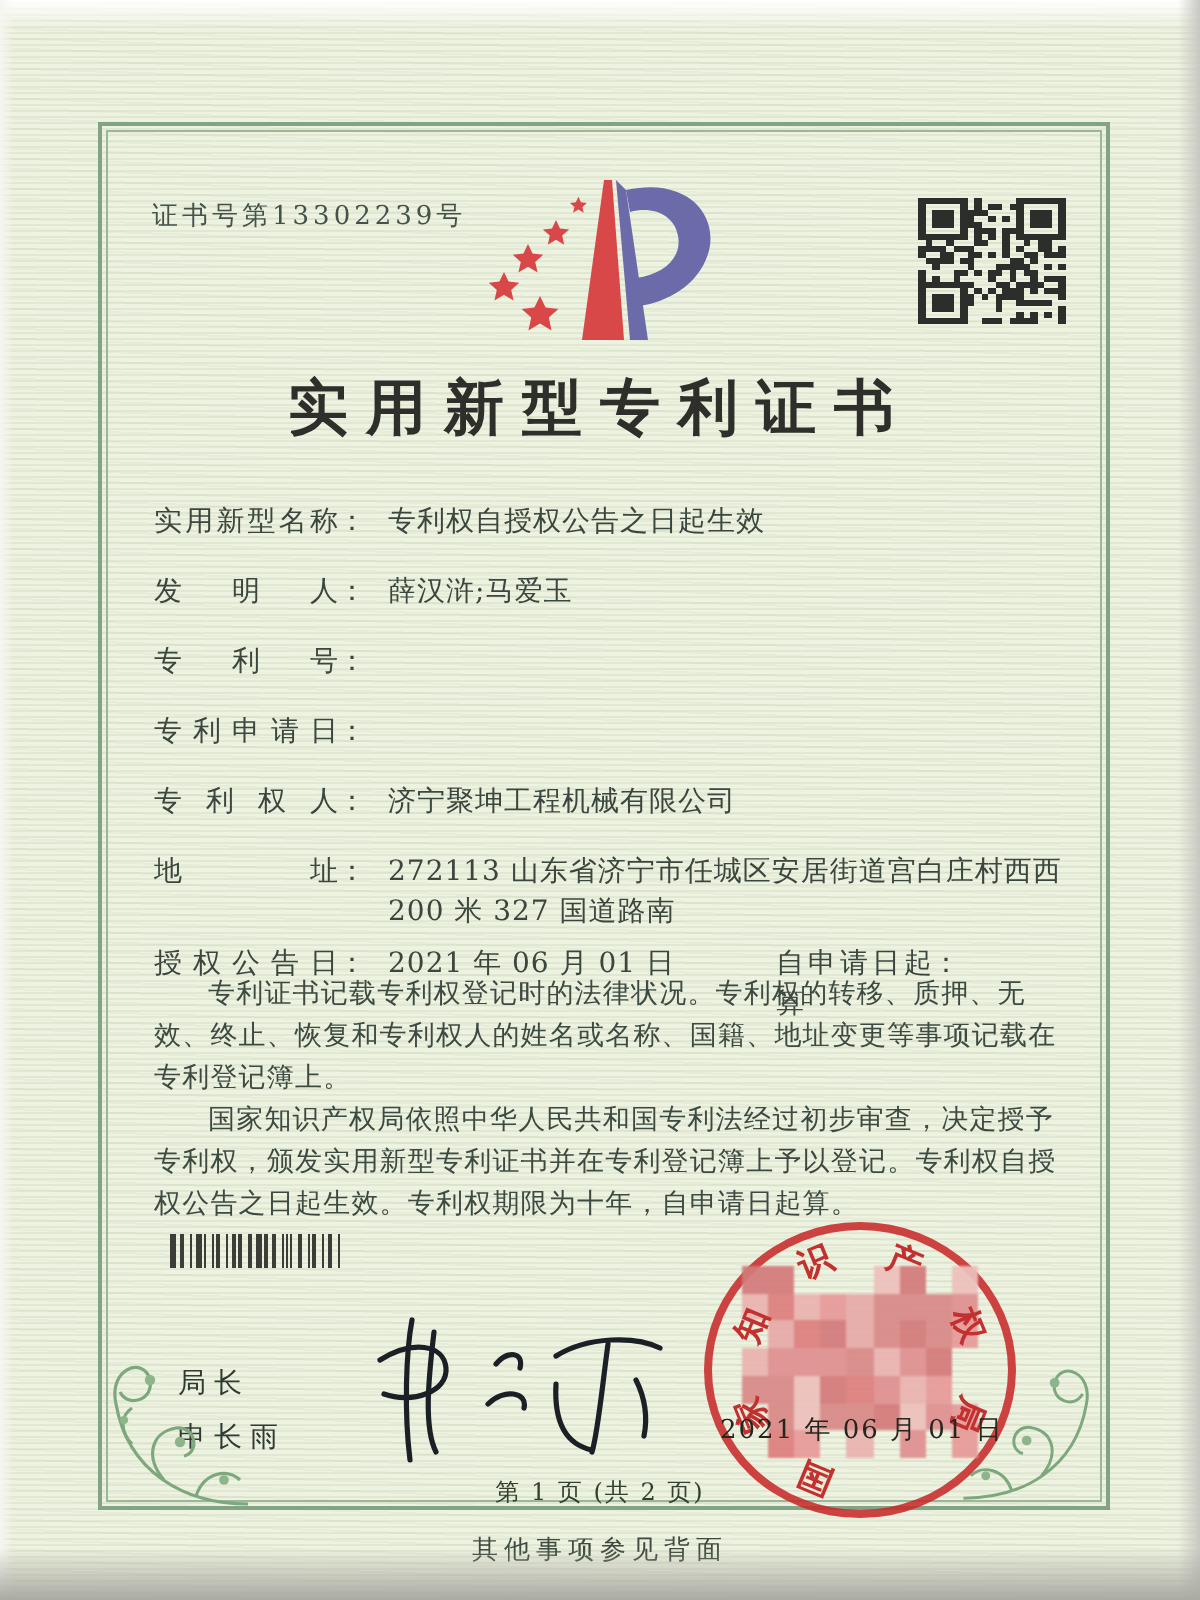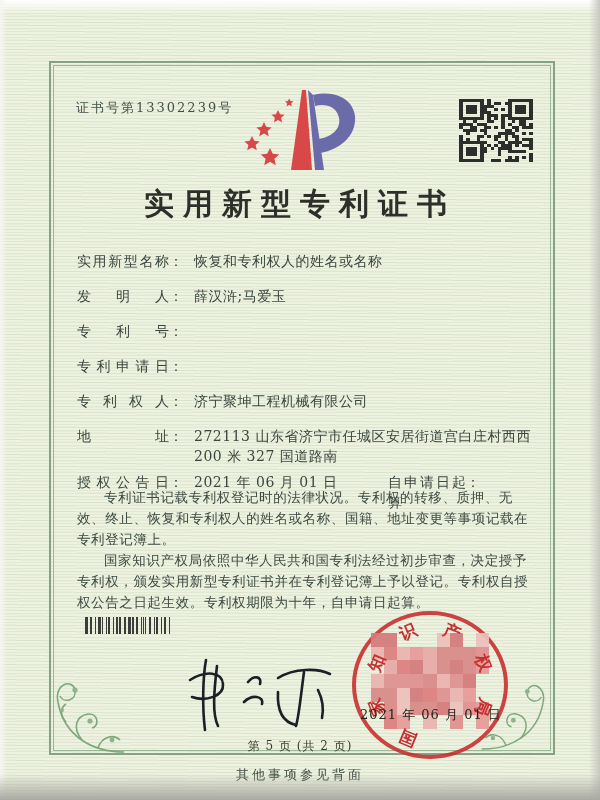--- a/index.html
+++ b/index.html
@@ -530,21 +530,21 @@
       <i></i>
       <i class="d"></i>
     </div>
 
   <div class="title">实用新型专利证书</div>
 
   <div class="fields">
     <div class="frow">
       <span class="flabel">实用新型名称</span>
         <span class="fcolon">：</span>
-      <span class="fvalue">恢复和专利权人的姓名或名称</span>
+      <span class="fvalue">专利权自授权公告之日起生效</span>
     </div>
     <div class="frow">
       <span class="flabel">发明人</span>
         <span class="fcolon">：</span>
       <span class="fvalue">薛汉浒;马爱玉</span>
     </div>
     <div class="frow">
       <span class="flabel">专利号</span>
         <span class="fcolon">：</span>
     </div>
@@ -618,20 +618,24 @@
       <b class="d" style="width: 2px;"></b>
       <b style="width: 3px;"></b>
       <b class="d" style="width: 1px;"></b>
       <b style="width: 2px;"></b>
       <b class="d" style="width: 2px;"></b>
       <b style="width: 3px;"></b>
       <b class="d" style="width: 1px;"></b>
       <b style="width: 2px;"></b>
     </div>
 
+  <div class="signatory">
+    <div>局长</div>
+    <div>申长雨</div>
+  </div>
 
   <svg class="signature" viewBox="0 0 180 95">
     <g fill="none" stroke="#1b2026" stroke-width="2.6" stroke-linecap="round">
       <path d="M34 14 C 31 30 30 60 33 84"></path>
       <path d="M18 34 C 34 24 50 26 51 38 C 52 50 34 56 20 51"></path>
       <path d="M45 20 C 42 45 40 68 46 80"></path>
       <path d="M76 36 C 82 29 90 30 88 38"></path>
       <path d="M72 56 C 80 48 92 50 90 58"></path>
       <path d="M106 32 C 122 22 146 22 158 28"></path>
       <path d="M132 26 C 129 48 127 70 124 80"></path>
@@ -710,21 +714,21 @@
   <span class="seal-char" style="transform: rotate(-157.5deg) translateY(-58px);">国</span>
       <span class="seal-char" style="transform: rotate(-112.5deg) translateY(-58px);">家</span>
       <span class="seal-char" style="transform: rotate(-67.5deg) translateY(-58px);">知</span>
       <span class="seal-char" style="transform: rotate(-22.5deg) translateY(-58px);">识</span>
       <span class="seal-char" style="transform: rotate(22.5deg) translateY(-58px);">产</span>
       <span class="seal-char" style="transform: rotate(67.5deg) translateY(-58px);">权</span>
       <span class="seal-char" style="transform: rotate(112.5deg) translateY(-58px);">局</span>
     </div>
   <div class="seal-date">2021 年 06 月 01 日</div>
 
-  <div class="page-info">第 5 页 (共 2 页)</div>
+  <div class="page-info">第 1 页 (共 2 页)</div>
   <div class="back-note">其他事项参见背面</div>
 
   <svg class="orn orn-bl" viewBox="0 0 86 92">
     <g fill="none" stroke="#7da87d" stroke-width="1.6">
       <path d="M82 88 C 50 88 22 72 16 38"></path>
       <path d="M16 38 C 12 20 30 14 33 26 C 35 36 22 40 18 32"></path>
       <path d="M40 76 C 30 64 34 52 46 50 C 56 49 58 62 50 64"></path>
       <path d="M56 84 C 60 72 72 70 78 76"></path>
       <path d="M24 58 C 18 52 18 44 24 40"></path>
     </g>

